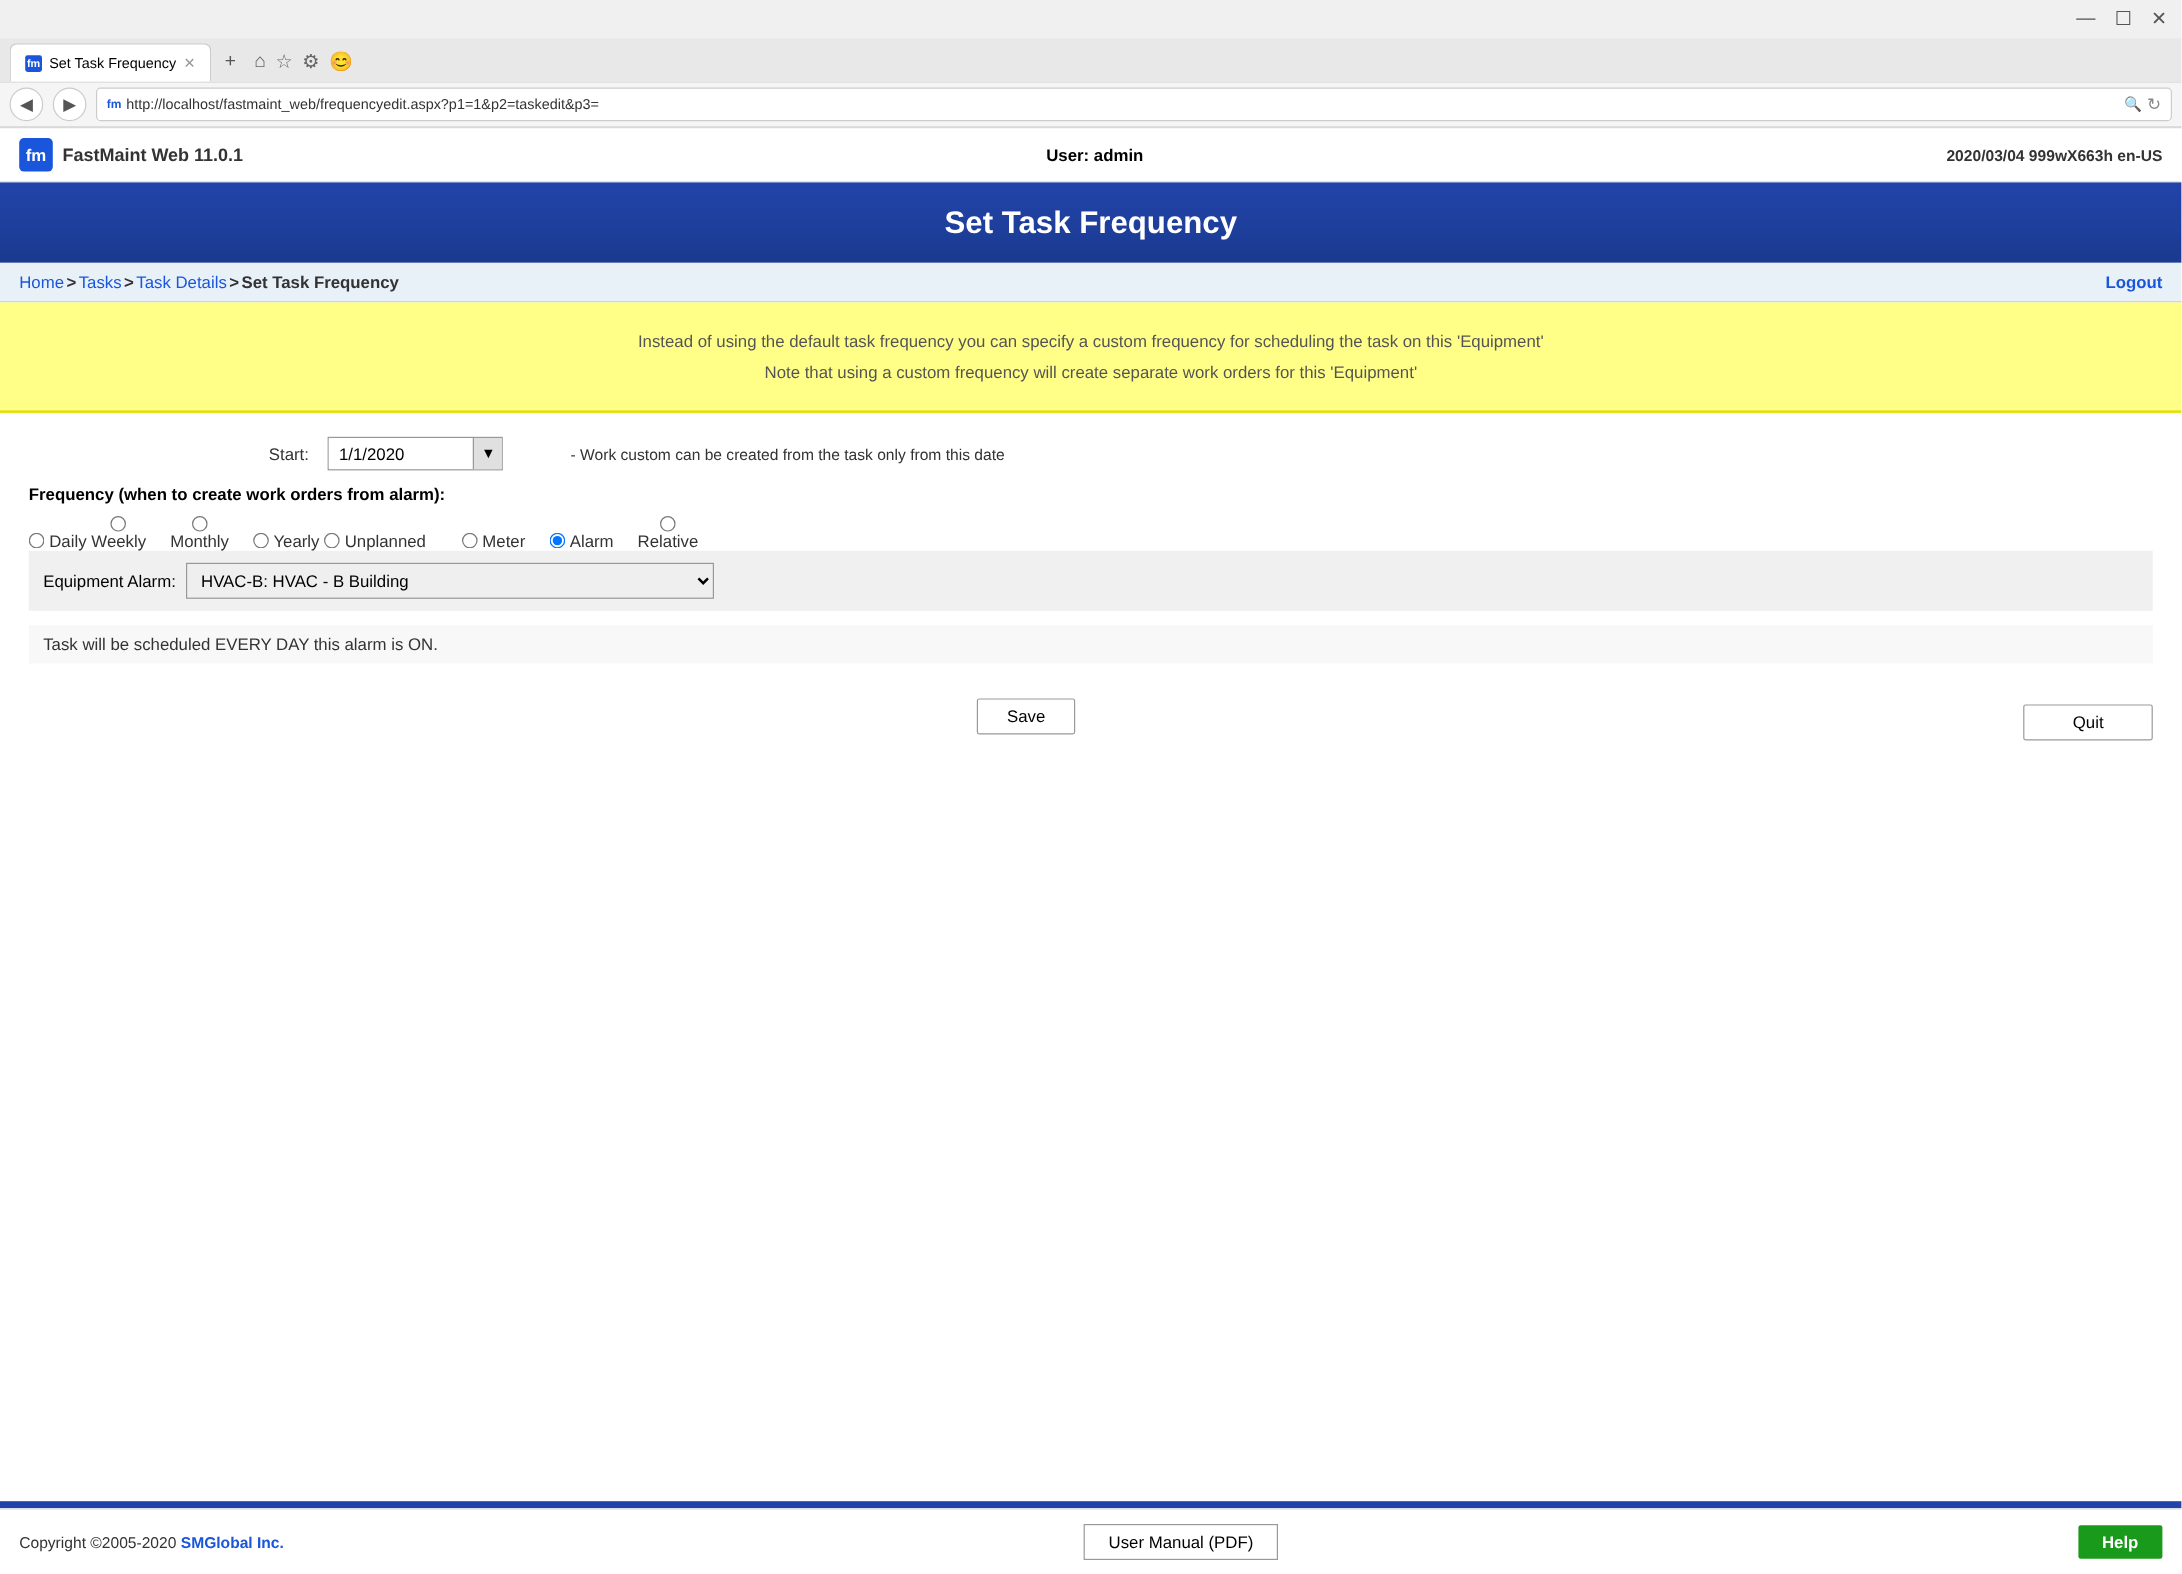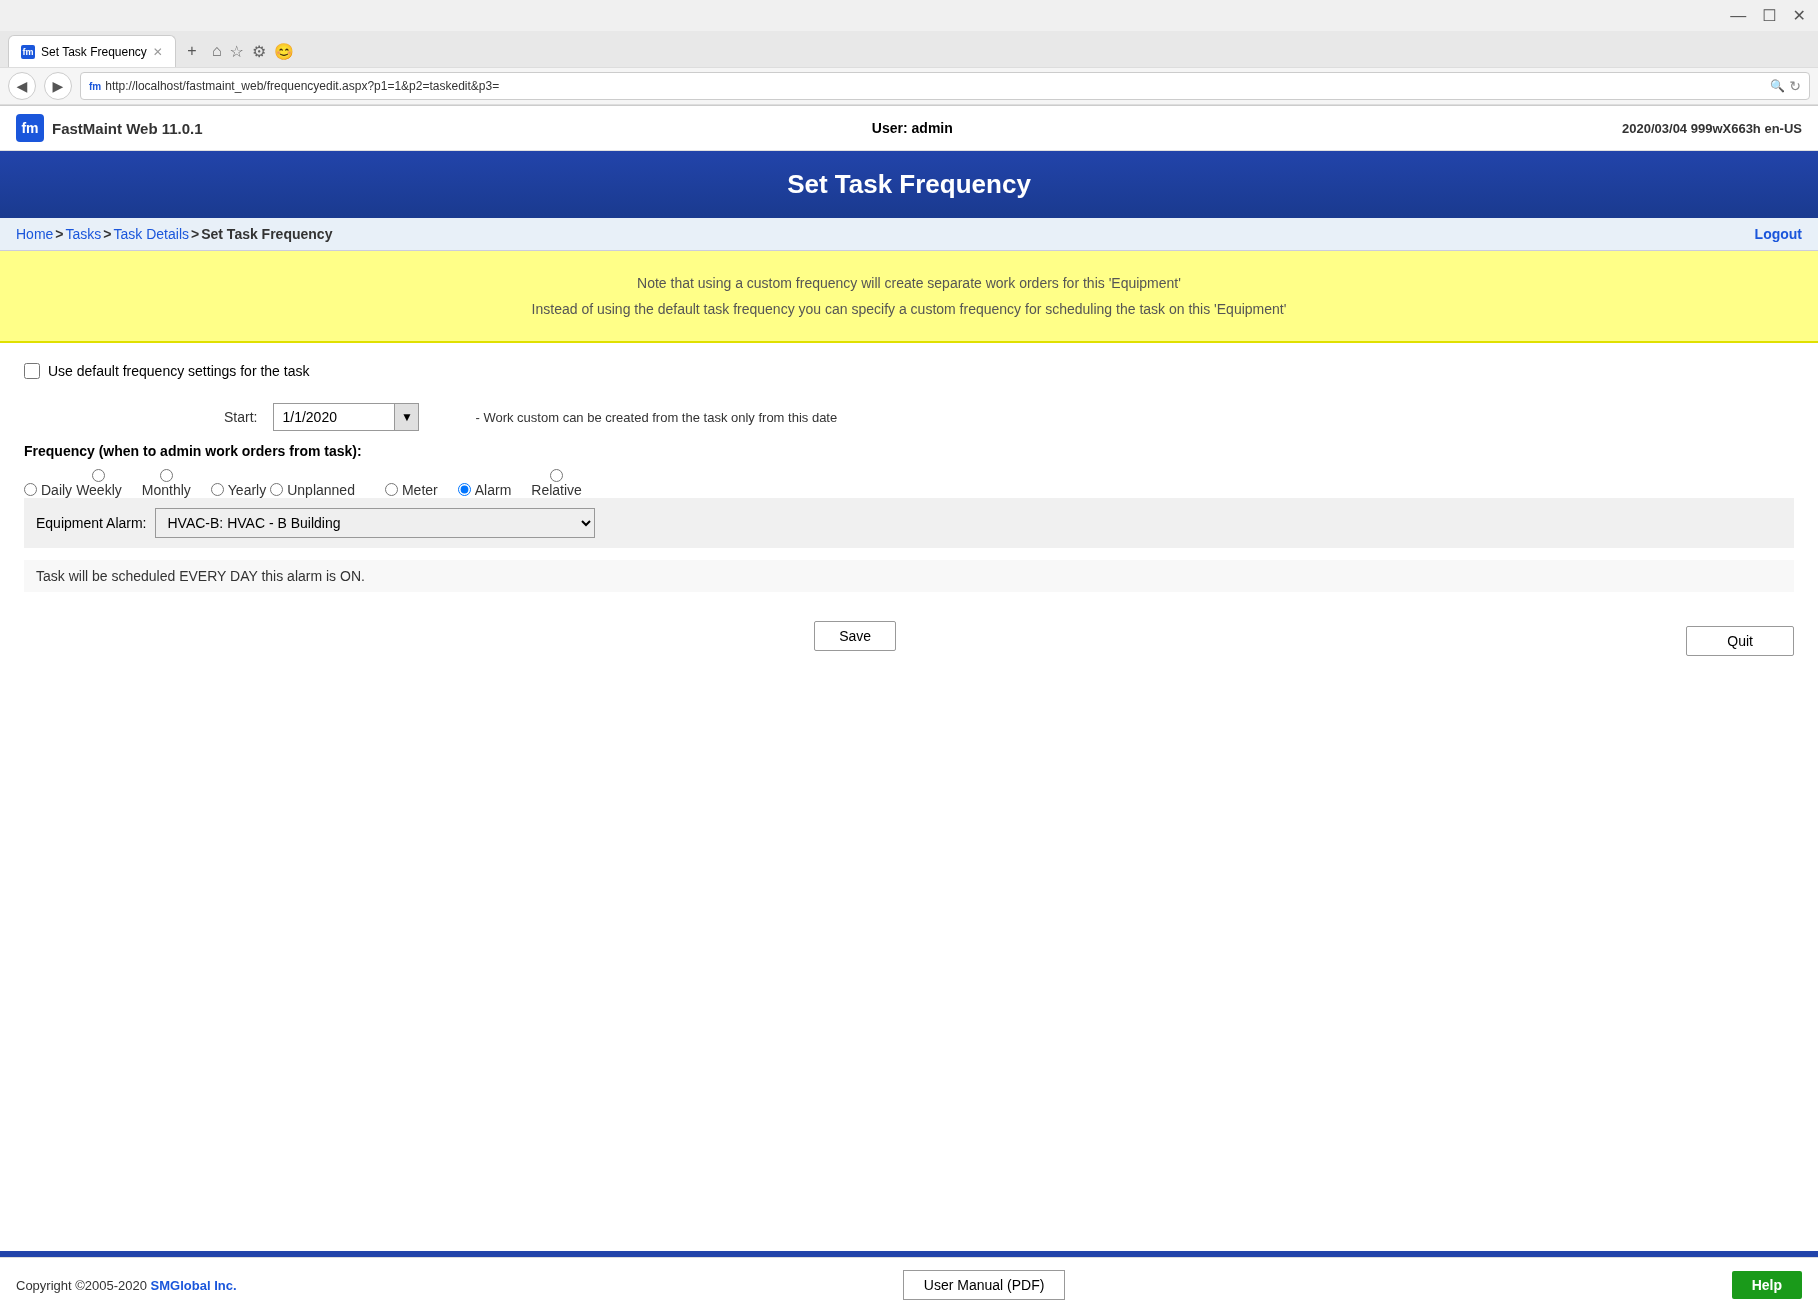--- a/index.html
+++ b/index.html
@@ -147,42 +147,38 @@
     <a>Tasks</a>
     <span class="sep">&gt;</span>
     <a>Task Details</a>
     <span class="sep">&gt;</span>
     <span class="current">Set Task Frequency</span>
   </div>
   <a class="logout-btn">Logout</a>
 </div>
 
 <div class="notice-bar">
+  <p>Instead of using the default task frequency you can specify a custom frequency for scheduling the task on this 'Equipment'</p>
   <p>Note that using a custom frequency will create separate work orders for this 'Equipment'</p>
-  <p>Instead of using the default task frequency you can specify a custom frequency for scheduling the task on this 'Equipment'</p>
 </div>
 
 <div class="main-content">
 
-  <div class="default-freq-row">
-    <input type="checkbox" id="default_freq" style="">
-    <label for="default_freq">Use default frequency settings for the task</label>
-  </div>
 
   <div class="start-row">
     <span class="start-label">Start:</span>
     <div class="start-input-wrapper">
       <input class="start-input" type="text" value="1/1/2020" style="">
       <button class="start-input-btn">▼</button>
     </div>
     <span class="start-note">- Work custom can be created from the task only from this date</span>
   </div>
 
   <div class="freq-label-row">
-    <span class="freq-label">Frequency (when to admin work orders from task):</span>
+    <span class="freq-label">Frequency (when to create work orders from alarm):</span>
   </div>
 
   <div class="freq-row-all">
 
     <div class="freq-option" style="margin-right:4px;">
       <div class="freq-option-inline">
         <input type="radio" name="frequency" id="freq_daily" style="">
         <label for="freq_daily">Daily</label>
       </div>
     </div>

